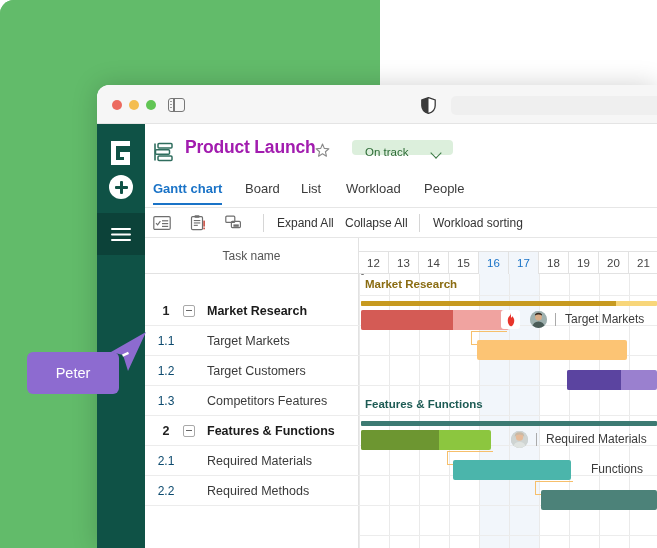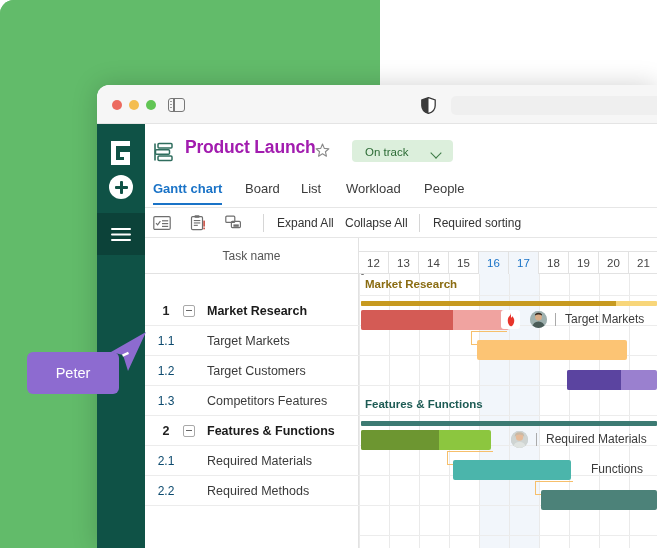--- a/index.html
+++ b/index.html
@@ -138,21 +138,21 @@
   }
   .proj-title {
     position: absolute; left: 40px; top: 13px;
     font-size: 17.5px; font-weight: bold; color: #a21caf;
     letter-spacing: -.2px;
   }
   .star { position: absolute; left: 170px; top: 19px; width: 15px; height: 15px; }
 
   .status {
     position: absolute; left: 207px; top: 16px;
-    width: 101px; height: 22px;
+    width: 101px; height: 15px;
     background: #dcefdc; border-radius: 4px;
   }
   .status-label {
     position: absolute; left: 13px; top: 5.5px;
     font-size: 11.5px; color: #2c6b35;
   }
   .status-caret {
     position: absolute; right: 13px; top: 9px;
     width: 8px; height: 8px;
     border-right: 1.6px solid #3c7a45; border-bottom: 1.6px solid #3c7a45;
@@ -401,21 +401,21 @@
         </svg>
         <svg class="tb-icon" style="left:80px" viewBox="0 0 18 16">
           <rect x="0.8" y="1.2" width="9" height="6.2" rx="1" fill="none" stroke="#6e6e6e" stroke-width="1.2"></rect>
           <rect x="6.4" y="6.4" width="9" height="6.2" rx="1" fill="none" stroke="#6e6e6e" stroke-width="1.2"></rect>
           <rect x="8.4" y="9.4" width="5.4" height="2.4" fill="#6e6e6e"></rect>
         </svg>
         <div class="tb-sep" style="left:118px"></div>
         <div class="tb-text" style="left:132px">Expand All</div>
         <div class="tb-text" style="left:200px">Collapse All</div>
         <div class="tb-sep" style="left:274px"></div>
-        <div class="tb-text" style="left:288px">Required sorting</div>
+        <div class="tb-text" style="left:288px">Workload sorting</div>
       </div>
 
       <div class="gridhdr">
         <div class="taskname-hdr">Task name</div>
         <div class="days">
           <div class="day-top"></div>
           <div class="wkband" style="left:120px; top:14px; height:22px;"></div>
           <div class="day" style="left:0px">12</div>
           <div class="day" style="left:30px">13</div>
           <div class="day" style="left:60px">14</div>

